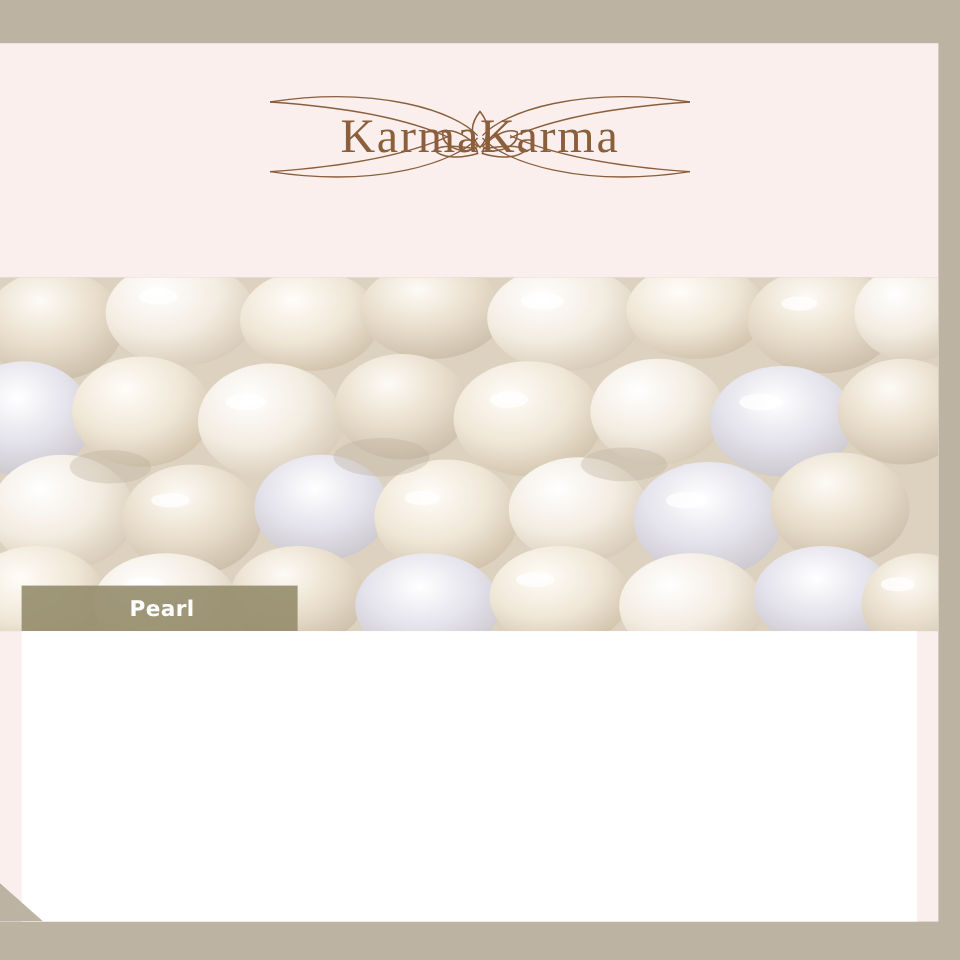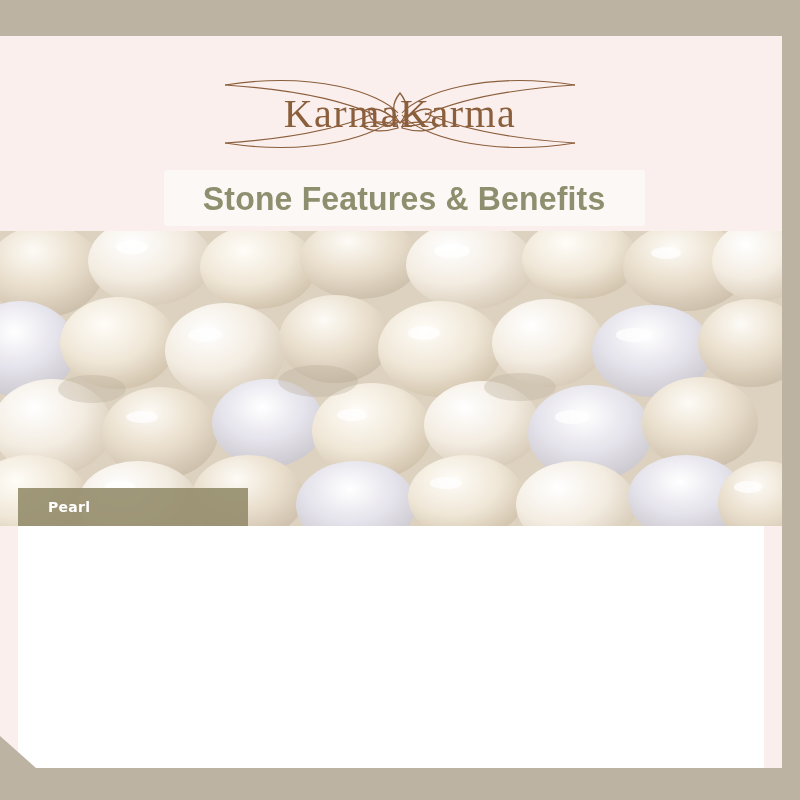--- a/index.html
+++ b/index.html
@@ -35,22 +35,22 @@
   .title-text{font-family:"Liberation Sans Narrow","Liberation Sans",sans-serif;
     font-weight:bold;font-size:34px;color:#8e8f6e;letter-spacing:.2px;
     transform:scaleX(.94);transform-origin:center;white-space:nowrap;}
 
   
   .photo{position:absolute;left:0;top:195px;width:782px;height:295px;overflow:hidden;
     background:#e9ded2;}
   .photo svg{display:block;width:782px;height:295px;}
   .stone-label{position:absolute;left:18px;top:452px;width:230px;height:38px;
     background:rgba(150,142,110,.92);display:flex;align-items:center;}
-  .stone-label span{color:#ffffff;font-size:14px;font-weight:bold;
-    font-family:"DejaVu Sans",sans-serif;padding-left:30px;letter-spacing:.3px;}
+  .stone-label span{color:#ffffff;font-size:18px;font-weight:bold;
+    font-family:"DejaVu Sans",sans-serif;padding-left:90px;letter-spacing:.3px;}
 
   
   .panel{position:absolute;left:18px;top:490px;width:746px;height:278px;background:#ffffff;}
   .pink-strip{position:absolute;left:18px;top:490px;width:746px;height:9px;background:#fbf1ee;}
 </style>
 </head>
 <body>
 
 <div id="page">
 
@@ -79,23 +79,20 @@
             <path d="M3 9 C20 6 33 6 38 10 C33 16 18 18 2 13 Z"></path>
           </g>
         </svg>
         <div class="logo-text">
           <span class="logo-word">Karma</span>
           <span class="logo-word">Karma</span>
         </div>
       </div>
     </div>
 
-    <div class="title-band">
-      <div class="title-text">Stone Features &amp; Benefits</div>
-    </div>
 
     <div class="photo">
       <svg viewBox="0 0 782 295" preserveAspectRatio="none">
         <defs>
           <radialGradient id="p1" cx="35%" cy="30%" r="75%">
             <stop offset="0%" stop-color="#ffffff"></stop>
               <stop offset="55%" stop-color="#f3ece1"></stop>
             <stop offset="100%" stop-color="#d8cbb8"></stop>
           </radialGradient>
           <radialGradient id="p2" cx="40%" cy="28%" r="78%">

